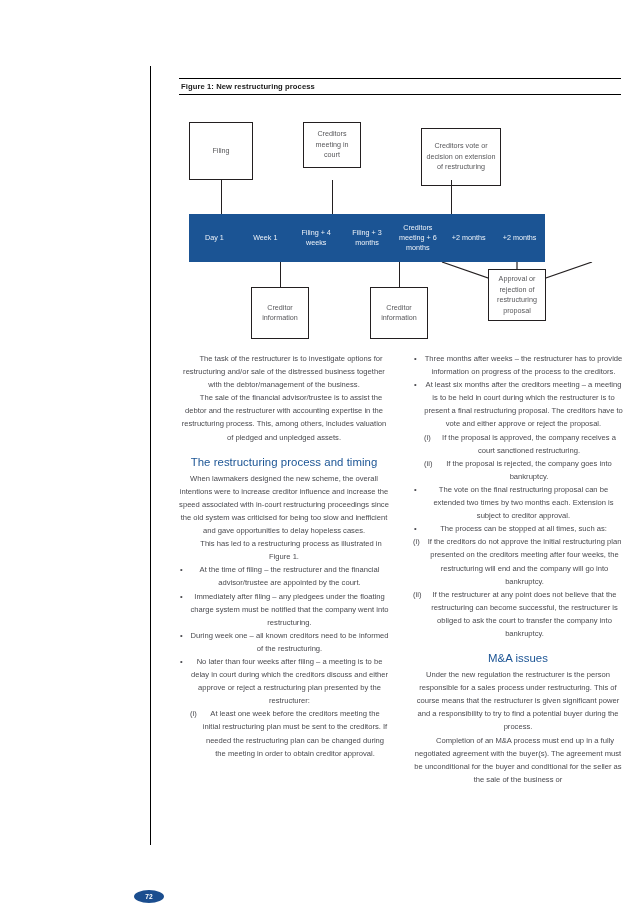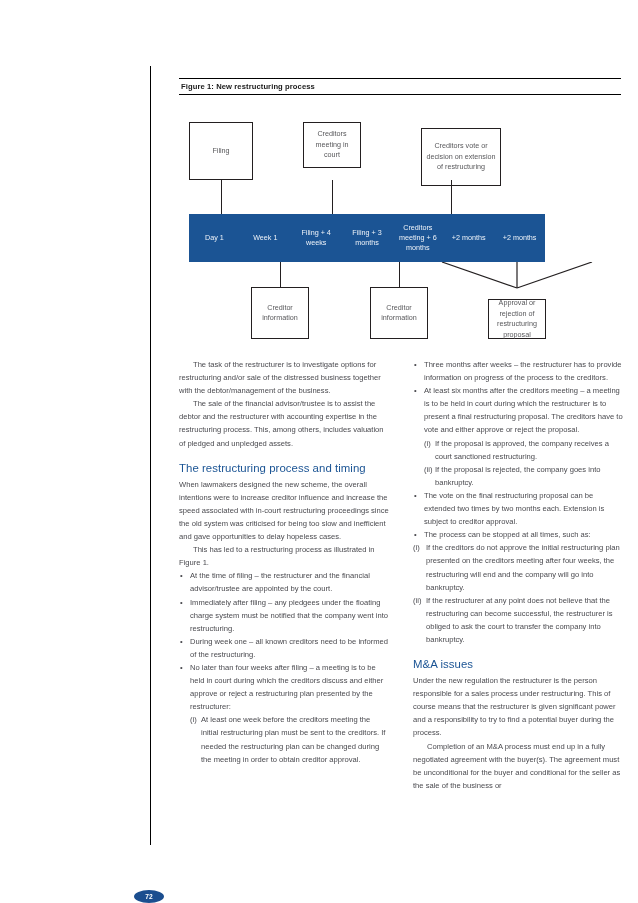--- a/index.html
+++ b/index.html
@@ -45,21 +45,21 @@
   .tl-cell{
     flex:1 1 0;display:flex;align-items:center;justify-content:center;
     text-align:center;color:#eef3f9;font-size:7.2px;line-height:10.2px;
     padding:0 2px;box-sizing:border-box;
   }
 
   
   .cols{
     position:absolute;left:136px;top:348px;width:444px;height:512px;
   }
-  .col{position:absolute;top:10px;width:210px;}
+  .col{position:absolute;top:4px;width:210px;text-align:center;}
   .col-left{left:0;}
   .col-right{left:234px;}
 
   p{margin:0;font-size:7.6px;line-height:13.1px;color:#4a4a4f;}
   p.indent{text-indent:14px;}
   h2{
     margin:11px 0 2px 0;font-size:11.4px;line-height:15px;font-weight:400;
     color:#1b5494;letter-spacing:.05px;
   }
   ul{margin:0;padding:0;list-style:none;}
@@ -123,41 +123,41 @@
           <line x1="1" y1="0" x2="76" y2="26" stroke="#231f20" stroke-width="1.2"></line>
           <line x1="76" y1="0" x2="76" y2="26" stroke="#231f20" stroke-width="1.2"></line>
           <line x1="151" y1="0" x2="76" y2="26" stroke="#231f20" stroke-width="1.2"></line>
         </svg>
       </div>
 
       <div class="node" style="left:72px;top:190px;width:58px;height:52px;">Creditor information</div>
 
       <div class="node" style="left:191px;top:190px;width:58px;height:52px;">Creditor information</div>
 
-      <div class="node" style="left:309px;top:202px;width:58px;height:40px;">Approval or rejection of restructuring proposal</div>
+      <div class="node" style="left:309px;top:172px;width:58px;height:52px;">Approval or rejection of restructuring proposal</div>
 
     </div>
   </div>
 
   <div class="cols">
 
     <div class="col col-left">
       <p class="indent">The task of the restructurer is to investigate options for restructuring and/or sale of the distressed business together with the debtor/management of the business.</p>
       <p class="indent">The sale of the financial advisor/trustee is to assist the debtor and the restructurer with accounting expertise in the restructuring process. This, among others, includes valuation of pledged and unpledged assets.</p>
 
       <h2>The restructuring process and timing</h2>
 
       <p>When lawmakers designed the new scheme, the overall intentions were to increase creditor influence and increase the speed associated with in-court restructuring proceedings since the old system was criticised for being too slow and inefficient and gave opportunities to delay hopeless cases.</p>
       <p class="indent">This has led to a restructuring process as illustrated in Figure 1.</p>
 
       <ul>
         <li><span class="bul">•</span><span>At the time of filing – the restructurer and the financial advisor/trustee are appointed by the court.</span></li>
         <li><span class="bul">•</span><span>Immediately after filing – any pledgees under the floating charge system must be notified that the company went into restructuring.</span></li>
         <li><span class="bul">•</span><span>During week one – all known creditors need to be informed of the restructuring.</span></li>
-        <li><span class="bul">•</span><span>No later than four weeks after filing – a meeting is to be held in court during which the creditors discuss and either approve or reject a restructuring plan presented by the restructurer:</span></li>
+        <li><span class="bul">•</span><span>No later than four weeks after filing – a meeting is to be delay in court during which the creditors discuss and either approve or reject a restructuring plan presented by the restructurer:</span></li>
         <li class="roman"><span class="rn">(i)</span><span>At least one week before the creditors meeting the initial restructuring plan must be sent to the creditors. If needed the restructuring plan can be changed during the meeting in order to obtain creditor approval.</span></li>
       </ul>
     </div>
 
     <div class="col col-right">
       <ul>
         <li><span class="bul">•</span><span>Three months after weeks – the restructurer has to provide information on progress of the process to the creditors.</span></li>
         <li><span class="bul">•</span><span>At least six months after the creditors meeting – a meeting is to be held in court during which the restructurer is to present a final restructuring proposal. The creditors have to vote and either approve or reject the proposal.</span></li>
         <li class="roman"><span class="rn">(i)</span><span>If the proposal is approved, the company receives a court sanctioned restructuring.</span></li>
         <li class="roman"><span class="rn">(ii)</span><span>If the proposal is rejected, the company goes into bankruptcy.</span></li>

